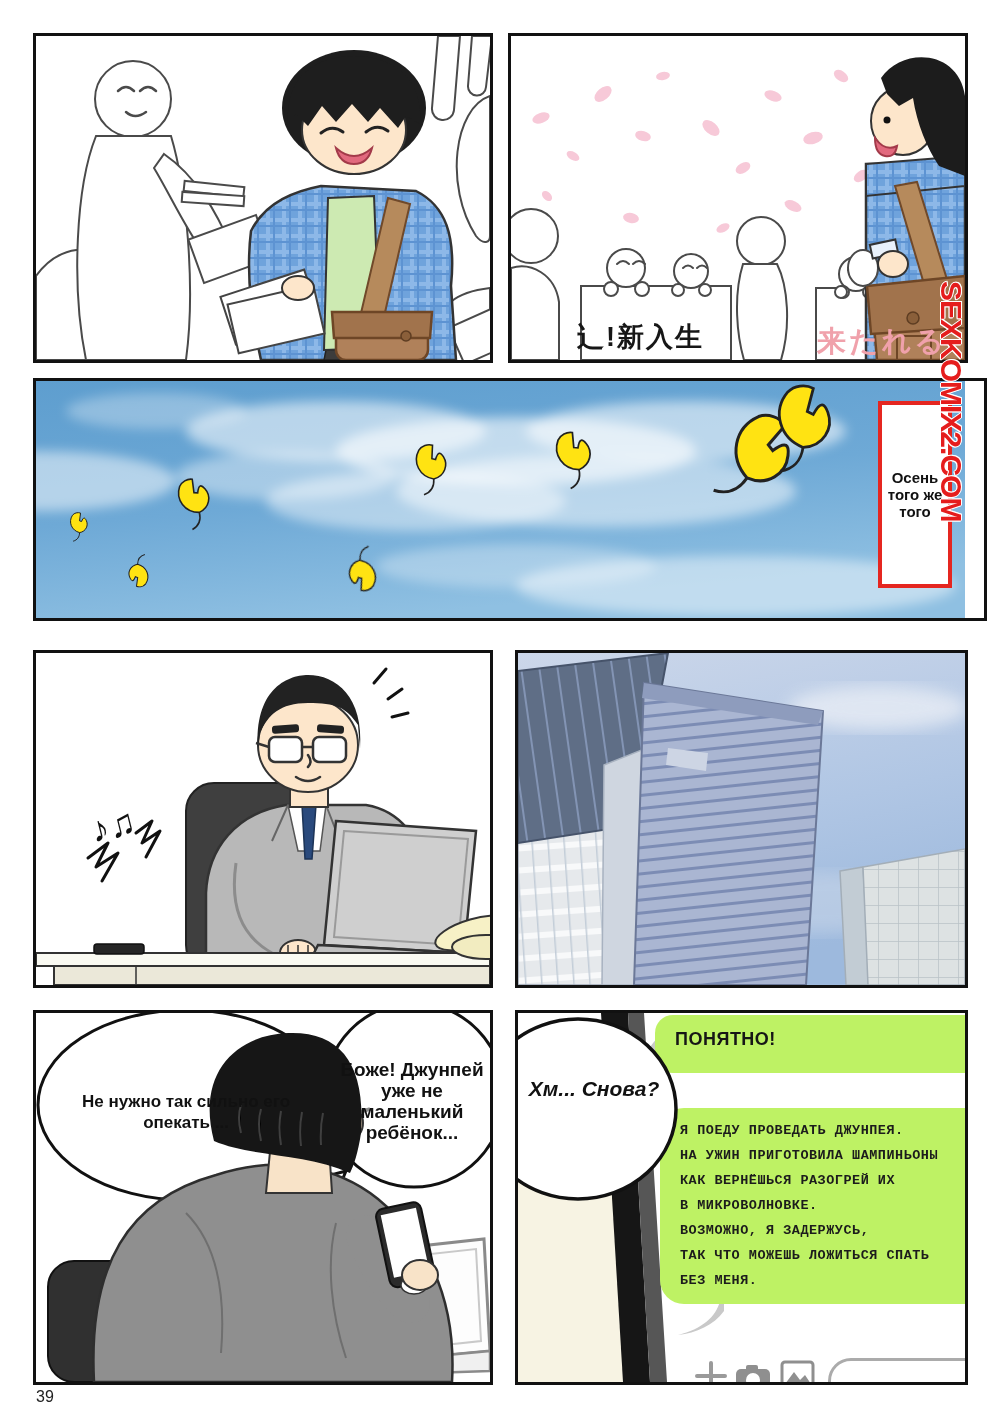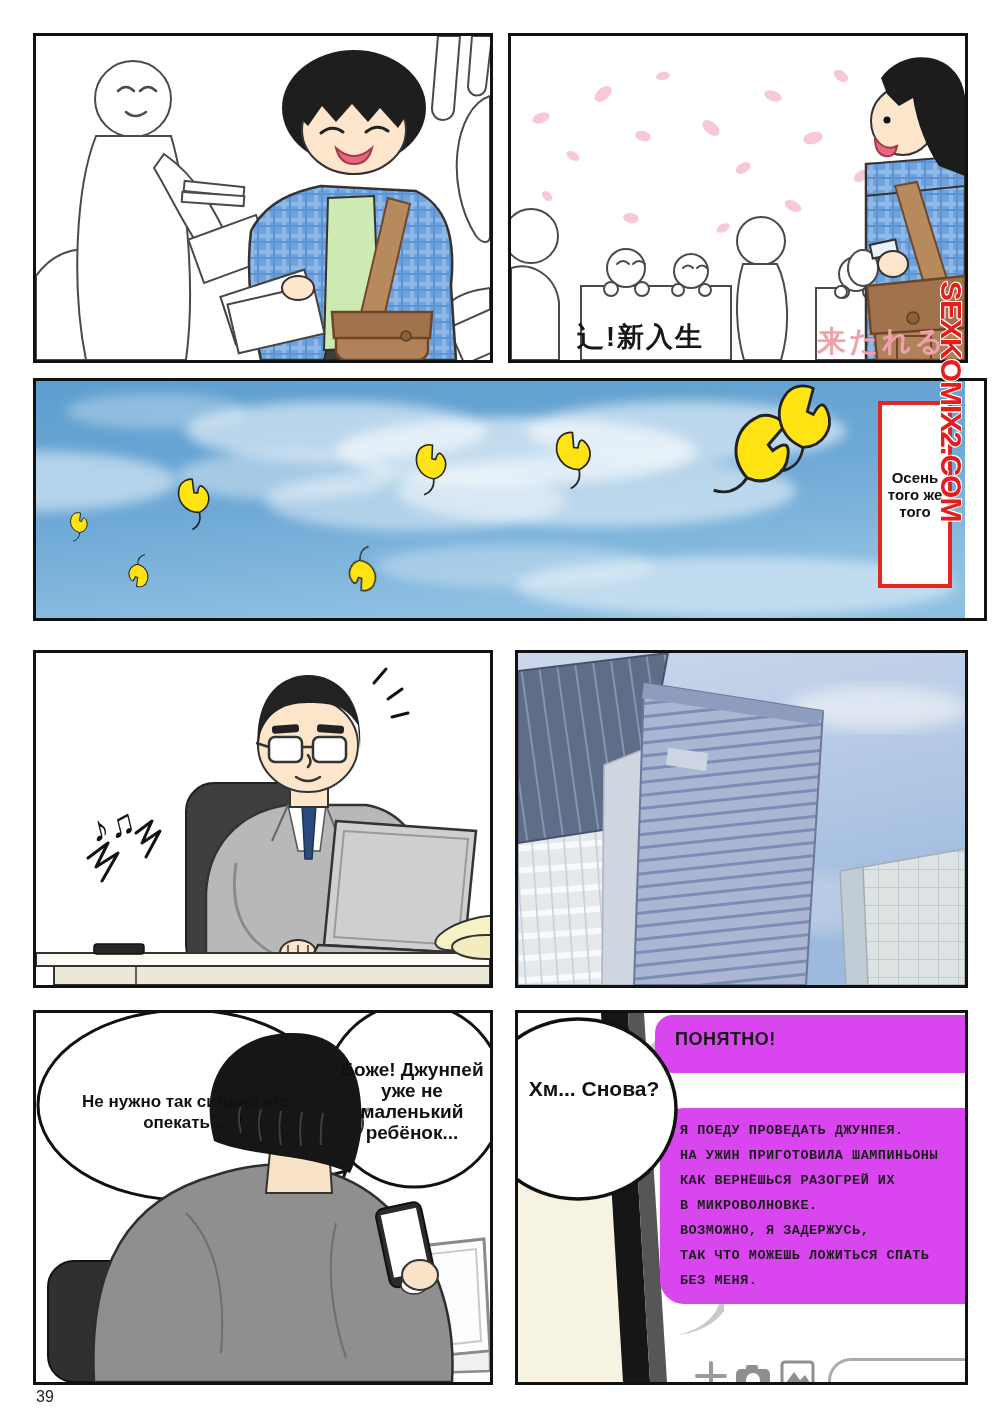--- a/index.html
+++ b/index.html
@@ -30,32 +30,32 @@
   #b2-text{left:296px;top:28px;width:160px;height:120px;font-size:19px;line-height:21px;
      display:flex;align-items:center;justify-content:center;}
 
   
   #cream-desk{position:absolute;left:0;top:0;width:100%;height:100%;background:#f7f3e3;
      clip-path:polygon(0px 140px,96px 140px,122px 369px,0px 369px);}
   #phone-band-black{position:absolute;left:0;top:0;width:100%;height:100%;background:#161616;
      clip-path:polygon(83px 0px,110px 0px,132px 369px,105px 369px);}
   #phone-band-gray{position:absolute;left:0;top:0;width:100%;height:100%;background:#565656;
      clip-path:polygon(110px 0px,126px 0px,149px 369px,132px 369px);}
-  .chat-bubble{position:absolute;background:#d946ef;z-index:2;}
+  .chat-bubble{position:absolute;background:#bef264;z-index:2;}
   #chat-top-bubble{left:137px;top:2px;width:330px;height:58px;border-radius:18px;}
   #chat-top-text{position:absolute;left:20px;top:14px;font-weight:bold;font-size:18px;
      letter-spacing:.5px;color:#161616;text-transform:uppercase;white-space:nowrap;}
   #chat-main-bubble{left:142px;top:95px;width:330px;height:196px;border-radius:24px;}
   #chat-main-body{position:absolute;left:20px;top:10px;font-family:Liberation Mono, monospace;}
   .chatline{font-weight:bold;font-size:13.5px;letter-spacing:.5px;line-height:25px;
      color:#1c1c1c;text-transform:uppercase;white-space:nowrap;}
   .tail-svg{position:absolute;z-index:1;}
   #hm-bubble-svg{position:absolute;left:-42px;top:2px;z-index:3;}
   #hm-text{position:absolute;left:0px;top:62px;width:152px;text-align:center;font-weight:bold;
-     font-size:21px;line-height:27px;color:#111;z-index:4;}
+     font-size:21px;line-height:27px;color:#111;z-index:4;font-style:italic;}
   #compose-pill{position:absolute;left:310px;top:345px;width:170px;height:46px;border:3px solid #ababab;
      border-radius:23px;background:#fff;z-index:2;}
   .bottom-icon{position:absolute;z-index:2;}
 
   #watermark{position:absolute;left:934px;top:281px;height:420px;z-index:50;
      writing-mode:vertical-rl;font-weight:bold;font-size:30px;letter-spacing:-1px;color:#e51d1d;
      text-shadow:1px 0 #fff,-1px 0 #fff,0 1px #fff,0 -1px #fff,1px 1px #fff,-1px -1px #fff;}
   #page-number{position:absolute;left:36px;top:1388px;font-size:16px;color:#222;}
 </style>
 </head>

